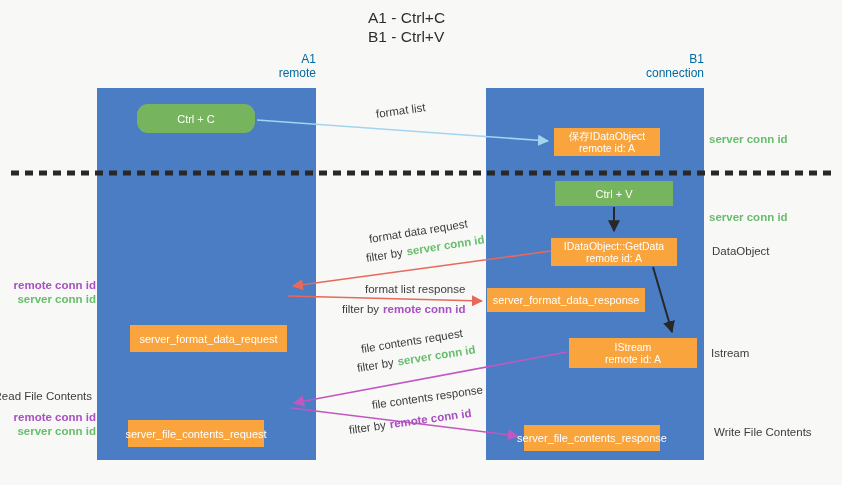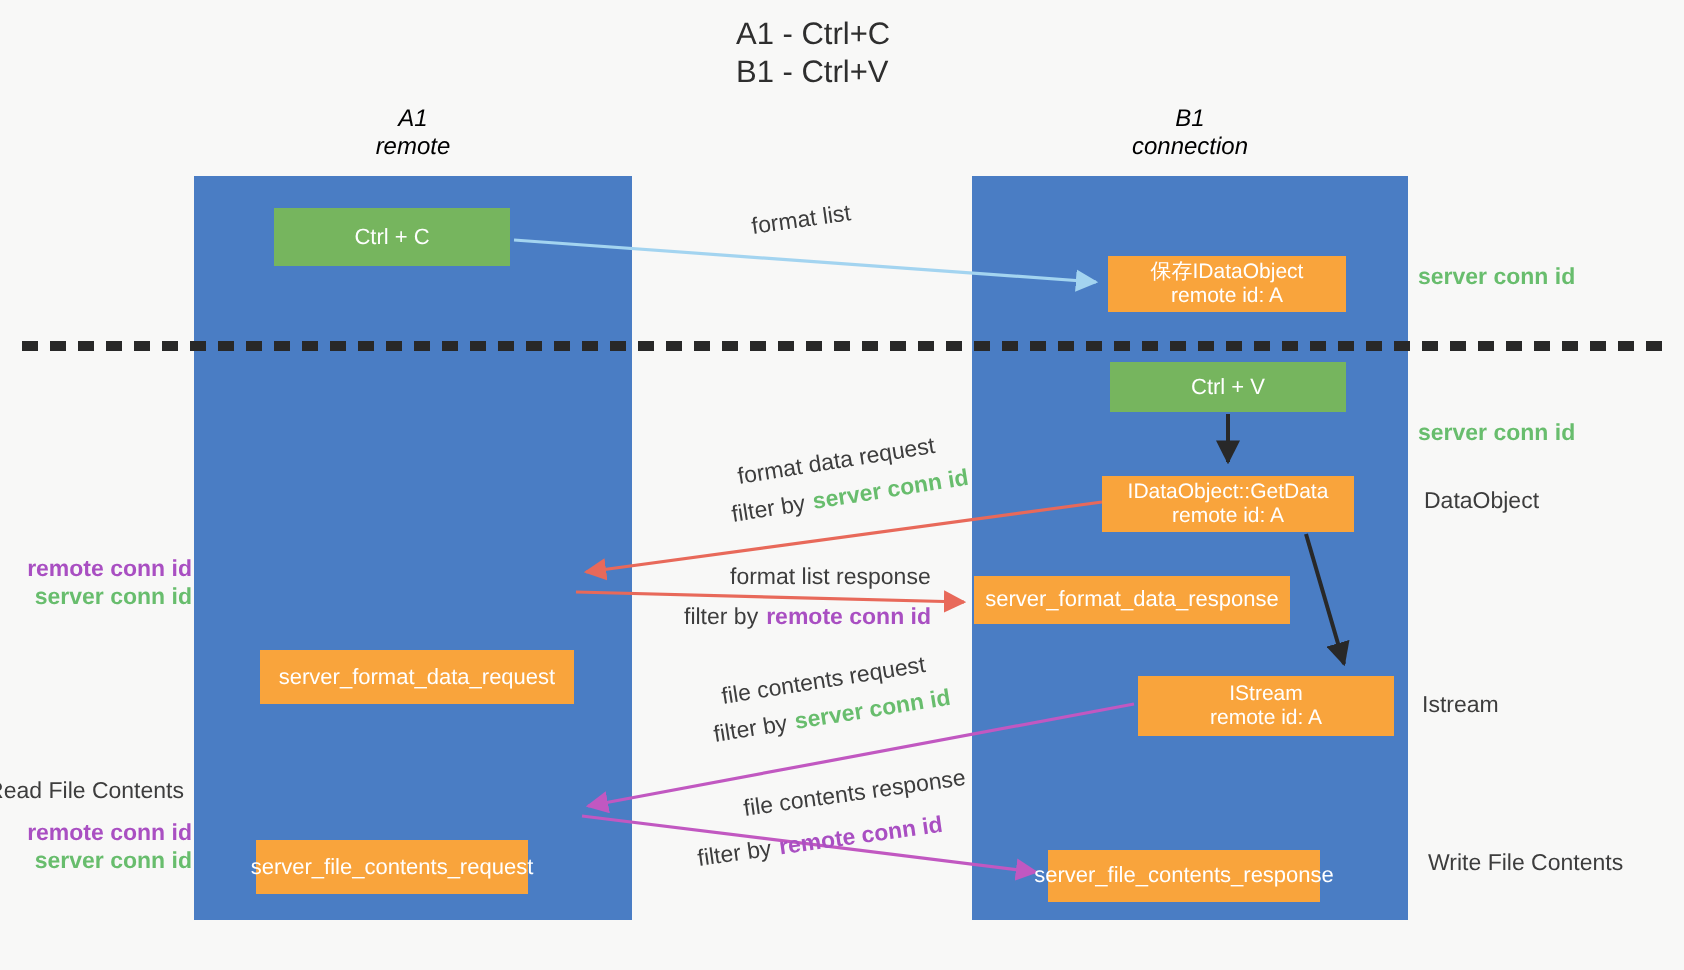--- a/index.html
+++ b/index.html
@@ -7,22 +7,22 @@
     position:relative; width:842px; height:485px;
     background:#f8f8f7; overflow:hidden;
     font-family:"Liberation Sans", sans-serif;
     color:#3d3d3d;
   }
   .title{
     position:absolute; left:368px; top:8px;
     font-size:15.5px; line-height:19px; color:#2e2e2e; white-space:nowrap;
   }
   .col-header{
-    position:absolute; top:52px; text-align:center;
-    font-size:12px; line-height:14px; color:#000000;font-style:italic;
+    position:absolute; top:52px; text-align:right;
+    font-size:12px; line-height:14px; color:#0369a1;
   }
   .column{
     position:absolute; top:88px; height:372px;
     background:#4a7dc4; z-index:1;
   }
   .overlay{ position:absolute; left:0; top:0; z-index:2; }
   .box{
     position:absolute; z-index:3;
     display:flex; flex-direction:column; align-items:center; justify-content:center;
     color:#ffffff; font-size:11px; text-align:center; white-space:nowrap;
@@ -93,25 +93,25 @@
 
     <line x1="551" y1="251" x2="293" y2="286" stroke="#e8695a" stroke-width="1.6" marker-end="url(#mRed)"></line>
 
     <line x1="288" y1="296" x2="482" y2="301" stroke="#e8695a" stroke-width="1.6" marker-end="url(#mRed)"></line>
 
     <line x1="567" y1="352" x2="294" y2="403" stroke="#c158c1" stroke-width="1.6" marker-end="url(#mMag)"></line>
 
     <line x1="291" y1="408" x2="518" y2="436" stroke="#c158c1" stroke-width="1.6" marker-end="url(#mMag)"></line>
   </svg>
 
-  <div class="box green-box" style="left:137px;top:104px;width:118px;height:29px;">
+  <div class="box green-box" style="left:137px;top:104px;width:118px;height:29px;border-radius:11px;">
     <div>Ctrl + C</div>
   </div>
 
-  <div class="box orange-box two-line" style="left:554px;top:128px;width:119px;height:28px;">
+  <div class="box orange-box two-line" style="left:554px;top:128px;width:106px;height:28px;">
     <div>保存IDataObject</div>
     <div>remote id: A</div>
   </div>
 
   <div class="box green-box" style="left:555px;top:181px;width:118px;height:25px;">
     <div>Ctrl + V</div>
   </div>
 
   <div class="box orange-box two-line" style="left:551px;top:238px;width:126px;height:28px;">
     <div>IDataObject::GetData</div>

